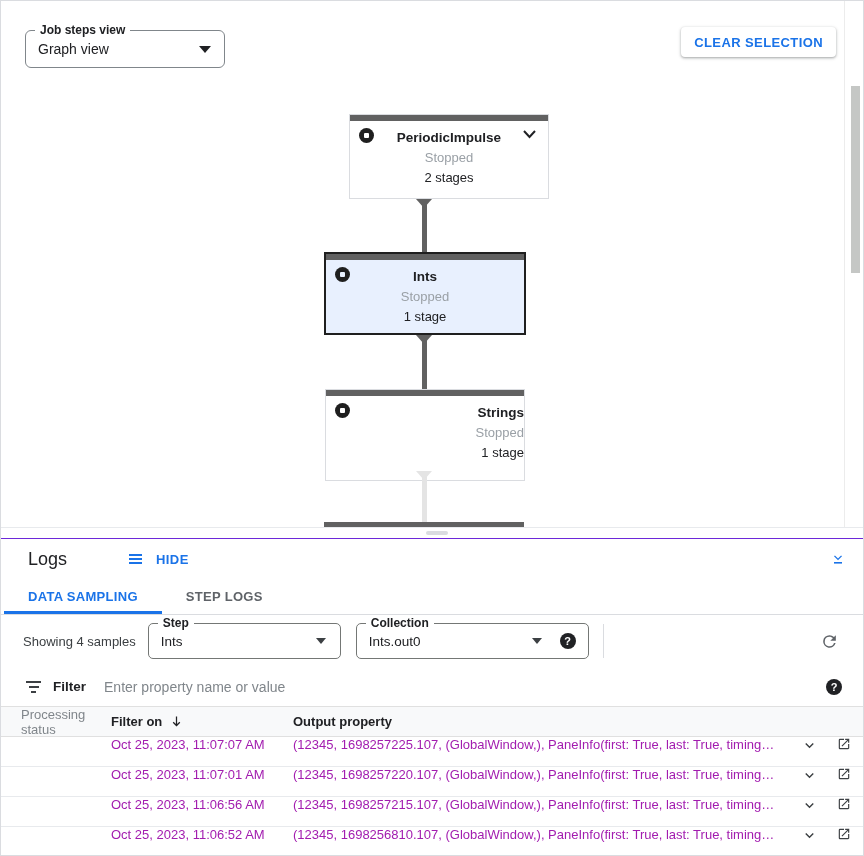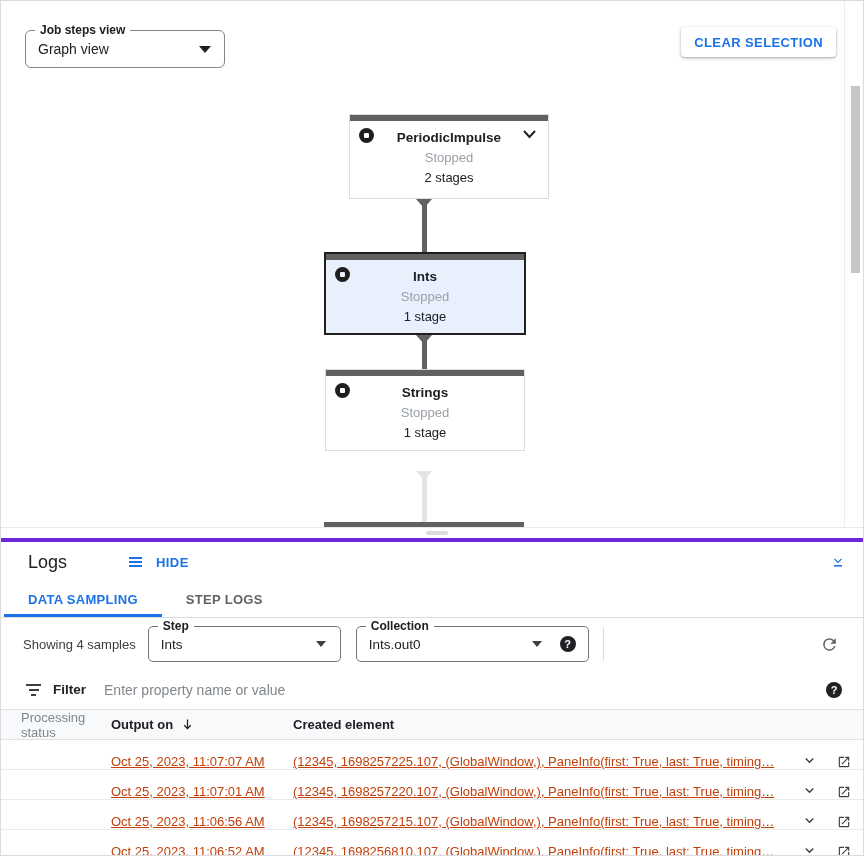--- a/index.html
+++ b/index.html
@@ -38,21 +38,21 @@
   .view-select { position:absolute; left:24px; top:29px; width:200px; height:38px; border:1px solid #80868b; border-radius:6px; background:#fff; display:flex; align-items:center; cursor:pointer; }
   .view-select .mlabel { position:absolute; top:-8px; left:9px; background:#fff; padding:0 5px; font-size:12px; font-weight:bold; color:#202124; line-height:14px; }
   .view-select .mvalue { flex:1; padding-left:12px; font-size:14px; color:#202124; text-align:left; }
   .tri-down { width:0; height:0; border-left:6px solid transparent; border-right:6px solid transparent; border-top:7px solid #202124; margin-right:13px; }
 
   .clear-btn { position:absolute; top:26px; right:27px; height:30px; padding:0 13px; background:#fff; border:none; border-radius:4px;
     color:#1a73e8; font-family:"Liberation Sans", sans-serif; font-size:13px; font-weight:bold; letter-spacing:.4px; cursor:pointer;
     box-shadow:0 1px 2px 0 rgba(60,64,67,.30), 0 1px 3px 1px rgba(60,64,67,.15); }
 
   
-  .logs { position:absolute; left:0; right:0; top:537px; bottom:0; border-top:4px solid #6d28d9; background:#fff; }
+  .logs { position:absolute; left:0; right:0; top:537px; bottom:0; border-top:1px solid #6d28d9; background:#fff; }
   .logs-header { height:40px; display:flex; align-items:center; }
   .logs-title { margin-left:27px; font-size:18px; color:#202124; }
   .hide-btn { margin-left:62px; display:flex; align-items:center; gap:14px; background:none; border:none; cursor:pointer;
     color:#1a73e8; font-family:"Liberation Sans", sans-serif; font-size:13px; font-weight:bold; letter-spacing:.4px; padding:0; }
   .hide-icon { display:flex; flex-direction:column; gap:2px; }
   .hide-icon i { display:block; width:13px; height:2px; background:#1a73e8; }
   .collapse-btn { margin-left:auto; margin-right:17px; background:none; border:none; padding:0; cursor:pointer; line-height:0; }
 
   .tabs { display:flex; height:36px; border-bottom:1px solid #dadce0; padding-left:3px; }
   .tab { position:relative; padding:0 24px; display:flex; align-items:center; font-size:13px; font-weight:bold; letter-spacing:.3px; color:#5f6368; cursor:pointer; background:none; border:none; font-family:"Liberation Sans", sans-serif; }
@@ -83,21 +83,21 @@
 
   .thead { height:30px; display:flex; align-items:center; background:#f8f9fa; border-bottom:1px solid #e0e0e0; font-size:13px; }
   .col-status { width:110px; padding-left:20px; flex:0 0 auto; }
   .col-created { width:182px; flex:0 0 auto; }
   .col-output { flex:1 1 auto; min-width:0; white-space:nowrap; overflow:hidden; }
   .thead .col-status { color:#80868b; }
   .thead .col-created { color:#202124; font-weight:bold; display:flex; align-items:center; gap:7px; }
   .thead .col-output { color:#202124; font-weight:bold; }
   .sort-icon { line-height:0; }
 
-  .trow { height:30px; display:flex; align-items:flex-end; border-bottom:1px solid #e8eaed; font-size:13px; color:#c2410c;text-decoration:underline; }
+  .trow { height:30px; display:flex; align-items:flex-start; border-bottom:1px solid #e8eaed; font-size:13px; color:#a21caf; }
   .dot { width:10px; height:10px; border-radius:50%; background:#5f6368; margin-left:2px; }
   .row-btn { width:32px; flex:0 0 auto; background:none; border:none; padding:0; cursor:pointer; line-height:0; text-align:center; }
   .row-btn.open { width:38px; }
 </style>
 </head>
 <body>
 
 <div class="page">
 
   <div class="graph">
@@ -128,21 +128,21 @@
       <div class="node-title">Ints</div>
       <div class="node-status">Stopped</div>
       <div class="node-stages">1 stage</div>
     </div>
 
     <div class="edge" style="top:334px; height:54px;">
       <span class="line"></span>
         <span class="head"></span>
     </div>
 
-    <div class="node" style="top:368px; height:82px;">
+    <div class="node" style="top:388px; height:92px;text-align:right;">
       <div class="node-bar"></div>
       <span class="rec-icon">
           <span></span>
         </span>
       <div class="node-title">Strings</div>
       <div class="node-status">Stopped</div>
       <div class="node-stages">1 stage</div>
     </div>
 
     <div class="edge light" style="top:470px; height:51px;">
@@ -222,28 +222,28 @@
           <i></i>
         </span>
       <span class="filter-label">Filter</span>
       <input class="filter-input" type="text" placeholder="Enter property name or value" style="">
       <span class="help-badge">?</span>
     </div>
 
     <div class="thead">
       <span class="col-status">Processing status</span>
       <span class="col-created">
-        <span>Output on</span>
+        <span>Filter on</span>
         <span class="sort-icon">
           <svg width="15" height="15" viewBox="0 0 24 24" fill="#202124">
               <path d="M11 4v12.17l-3.59-3.58L6 14l6 6 6-6-1.41-1.41L13 16.17V4h-2z"></path>
             </svg>
         </span>
       </span>
-      <span class="col-output">Created element</span>
+      <span class="col-output">Output property</span>
       <span class="row-btn"></span>
       <span class="row-btn open"></span>
     </div>
 
     <div class="trow">
       <span class="col-status"><span class="dot"></span></span>
       <span class="col-created">Oct 25, 2023, 11:07:07 AM</span>
       <span class="col-output">(12345, 1698257225.107, (GlobalWindow,), PaneInfo(first: True, last: True, timing…</span>
       <button class="row-btn"><svg width="17" height="17" viewBox="0 0 24 24" fill="#3c4043">
             <path d="M7.41 8.59 12 13.17l4.59-4.58L18 10l-6 6-6-6 1.41-1.41z"></path>

